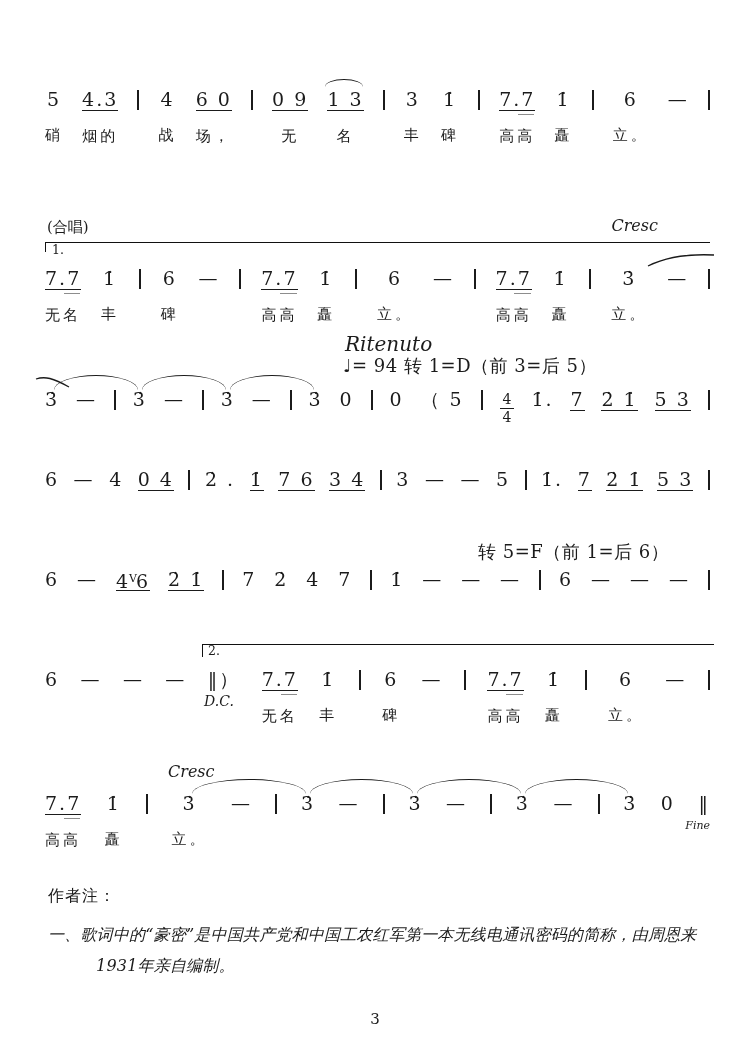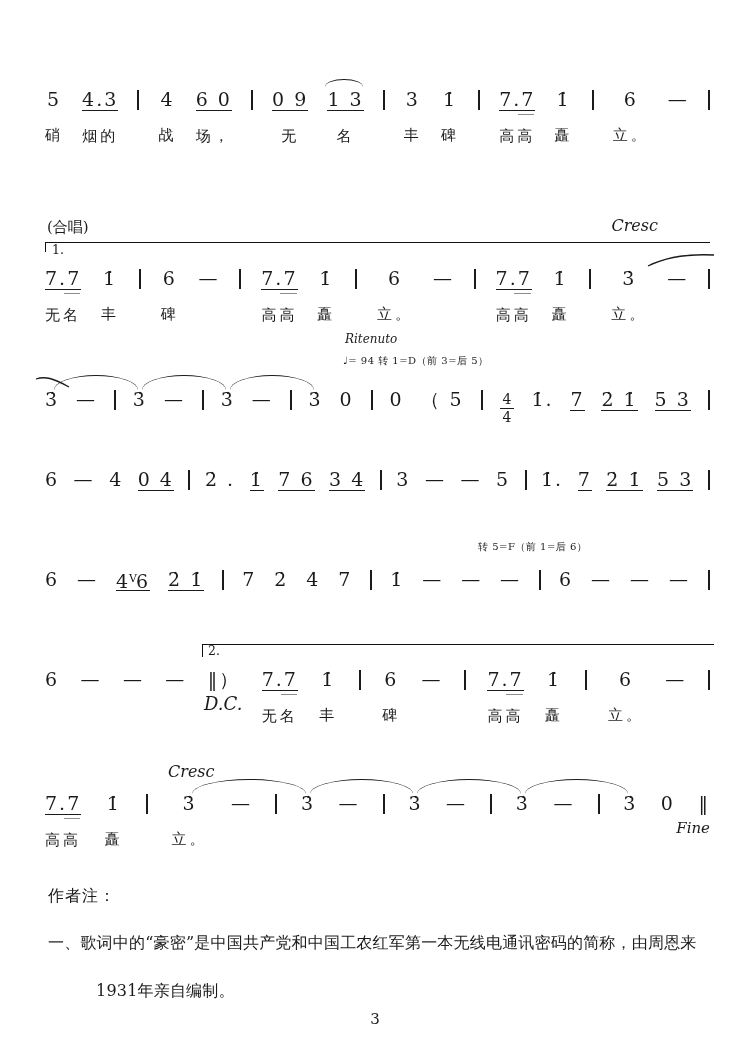--- a/index.html
+++ b/index.html
@@ -22,35 +22,35 @@
   sup.vx{font-size:11px;letter-spacing:0;vertical-align:6px;margin:0 -1px;}
   .annrow{position:relative;height:26px;font-size:15px;}
   .ann-left{position:absolute;left:2px;top:2px;}
   .ann-right{position:absolute;right:52px;top:0;font-style:italic;font-size:16px;}
   .volta-line{position:relative;height:14px;border-top:1.3px solid #111;}
   .volta-line::before{content:"";position:absolute;left:0;top:0;height:9px;border-left:1.3px solid #111;}
   .volta-label{position:absolute;left:7px;top:-1px;font-size:12.5px;letter-spacing:0;}
   .volta2{position:absolute;top:-24px;right:-4px;height:12px;border-top:1.3px solid #111;border-left:1.3px solid #111;}
   .volta2 .volta-label{left:5px;top:-2px;}
   .stub{position:absolute;pointer-events:none;}
-  .ritenuto{position:absolute;left:300px;top:2px;font-style:italic;font-size:12px;}
-  .tempo{position:absolute;font-size:10px;letter-spacing:0.5px;white-space:pre;}
+  .ritenuto{position:absolute;left:300px;top:2px;font-style:italic;font-size:20px;}
+  .tempo{position:absolute;font-size:18px;letter-spacing:0.5px;white-space:pre;}
   #tempo3{left:298px;top:24px;}
   #tempo5{left:433px;top:0;}
-  .dc{position:absolute;top:25px;font-style:italic;font-size:18px;letter-spacing:0;}
+  .dc{position:absolute;top:25px;font-style:italic;font-size:14px;letter-spacing:0;}
   .cresc7{position:absolute;top:-30px;font-style:italic;font-size:16px;}
-  .fine{position:absolute;right:0;top:27px;font-style:italic;font-size:15px;}
+  .fine{position:absolute;right:0;top:27px;font-style:italic;font-size:11px;}
   #sys1{top:88px;} #sys2{top:204px;margin-top:12px;} #sys3{top:330px;} #sys4{top:468px;}
   #sys5{top:540px;} #sys6{top:644px;} #sys7{top:762px;}
   #cells-2{margin-top:10px;} #cells-3{margin-top:58px;} #cells-5{margin-top:28px;}
   #cells-6{margin-top:24px;} #cells-7{margin-top:30px;}
   .footer{position:absolute;left:48px;top:886px;width:680px;font-size:16px;}
-  .footer .heading{margin-bottom:20px;letter-spacing:1px;}
-  .footer .fline{line-height:31px;white-space:nowrap;letter-spacing:0.2px;}
-  .footer .indent{padding-left:48px;margin-top:17px;}
+  .footer .heading{margin-bottom:12px;letter-spacing:1px;}
+  .footer .fline{line-height:31px;white-space:nowrap;letter-spacing:0.2px;font-style:italic;}
+  .footer .indent{padding-left:48px;}
   .pagenum{position:absolute;left:0;top:1010px;width:100%;text-align:center;font-size:15px;}
 </style>
 </head>
 <body>
 
 <div class="page">
 
   <div class="sys" id="sys1">
     <div class="cells" id="cells-1">
         <div class="cell">

